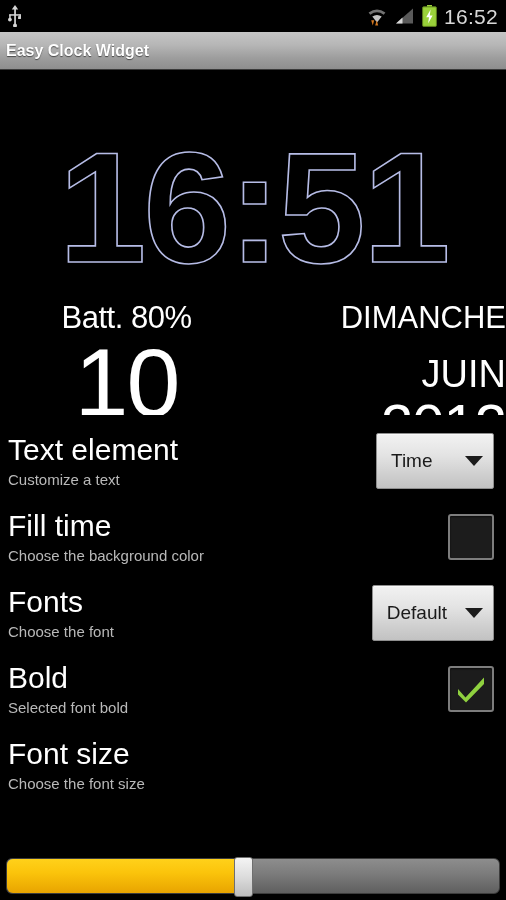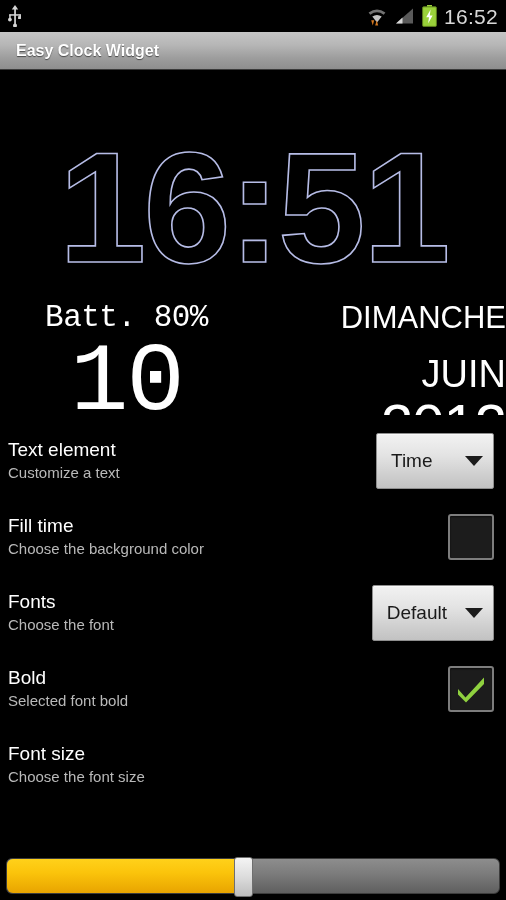--- a/index.html
+++ b/index.html
@@ -26,41 +26,41 @@
   #clock-status{
     font-size:21px; color:#d8d8d8; letter-spacing:0.3px;
     font-family:"Liberation Sans", sans-serif; line-height:1;
   }
 
   
   #titlebar{
     height:38px;
     background:linear-gradient(to bottom,#c5c5c5 0%,#b6b6b6 35%,#9c9c9c 72%,#8e8e8e 100%);
     border-bottom:1px solid #3a3a3a;
-    display:flex; align-items:center; padding-left:16px;
+    display:flex; align-items:center; padding-left:6px;
   }
   #app-title{
     font-size:16px; font-weight:bold; color:#ffffff;
     text-shadow:0 1px 1px rgba(0,0,0,.55);
   }
 
   
   #preview{
     height:345px; background:#000; position:relative; overflow:hidden;
   }
   #big-time{
     position:absolute; left:0; right:0; top:68px;
     text-align:center; font-size:158px; line-height:0.88;
     font-weight:bold; letter-spacing:-3px;
     color:transparent;
     -webkit-text-stroke:1.6px #b6bce6;
     font-family:"Liberation Sans", sans-serif;
   }
   .preview-col{ position:absolute; }
-  #col-left{ left:0; width:253px; top:232px; text-align:center;font-family:Liberation Mono, monospace; }
+  #col-left{ left:0; width:253px; top:232px; text-align:center; }
   #col-right{ left:253px; width:253px; top:232px; text-align:right; }
   #batt-line{
     font-size:31px; font-weight:normal; color:#fff; line-height:1.05;
     letter-spacing:-0.5px;
   }
   #day-num{
     font-size:97px; font-weight:normal; color:#fff; line-height:0.95;
     letter-spacing:-2px; margin-top:2px;
   }
   #weekday{
@@ -74,21 +74,21 @@
   }
 
   
   #prefs{ background:#000; padding-top:8px; }
   .pref-row{
     position:relative; display:flex; align-items:center;
     min-height:76px; padding:6px 12px 6px 8px;
   }
   .pref-texts{ flex:1 1 auto; min-width:0; }
   .pref-title{
-    font-size:19px; color:#ffffff; line-height:1.18; font-weight:normal;
+    font-size:30px; color:#ffffff; line-height:1.18; font-weight:normal;
   }
   .pref-summary{
     font-size:15px; color:#b9b9b9; line-height:1.35; margin-top:2px;
   }
   .pref-widget{
     flex:0 0 auto; display:flex; align-items:center; justify-content:center;
     margin-left:10px;
   }
 
   

